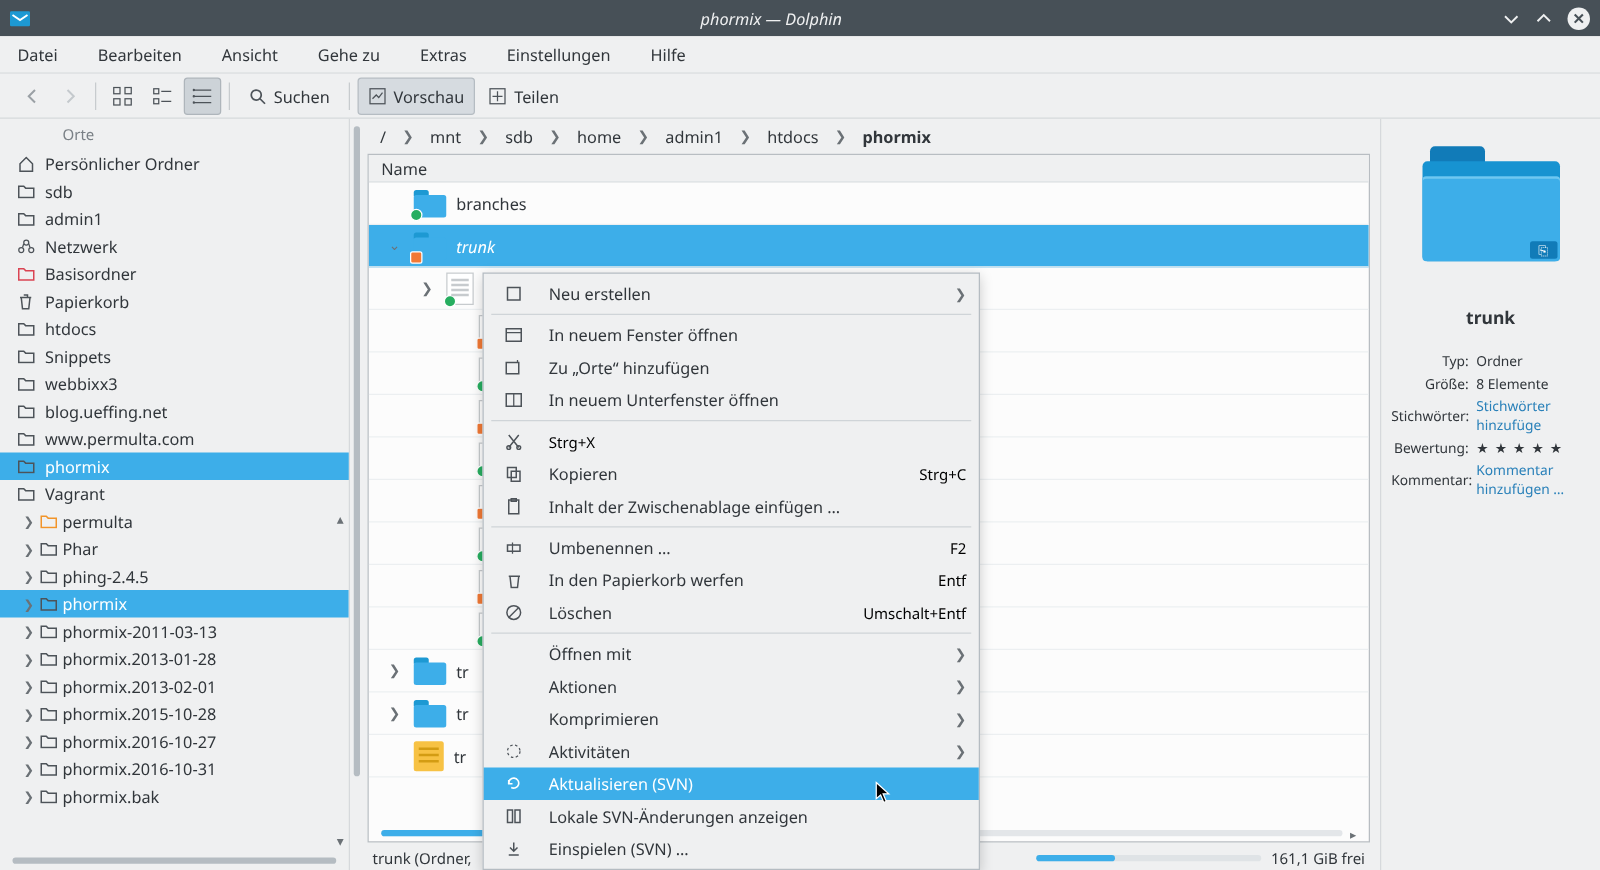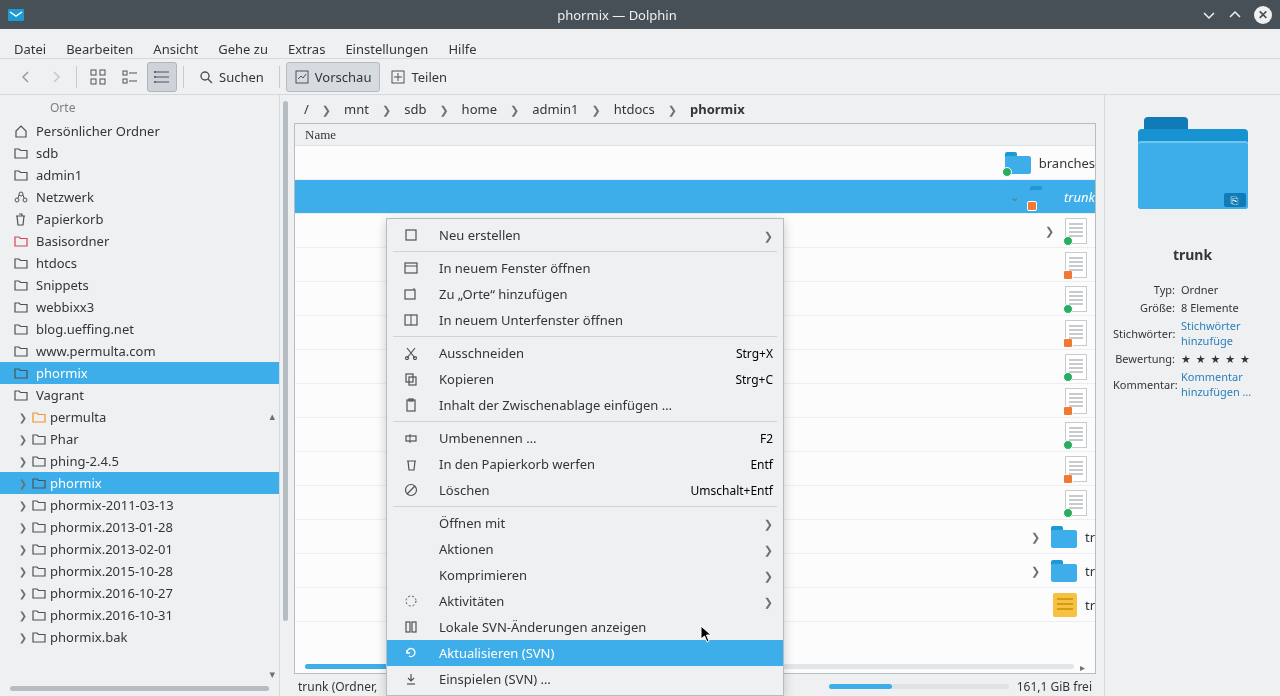--- a/index.html
+++ b/index.html
@@ -1,27 +1,27 @@
 <!DOCTYPE html>
 <html><head>
 <meta charset="utf-8">
 <style>
 * { box-sizing: border-box; margin: 0; padding: 0; font-family: "Noto Sans", "Segoe UI", sans-serif; }
 body { width: 1280px; height: 696px; background: #eff0f1; color: #31363b; font-size: 13px; overflow: hidden; position: relative; }
 
 
 .titlebar { height: 29px; background: #475057; color: #eff0f1; display: flex; align-items: center; padding: 0 8px; }
 .titlebar .app-icon { width: 16px; height: 16px; margin-right: 8px; }
-.titlebar .title { flex: 1; text-align: center; font-size: 13px; }
+.titlebar .title { flex: 1; text-align: center; font-size: 13px; font-style: italic; }
 .titlebar .win-ctrl { display: flex; gap: 12px; align-items: center; }
 .titlebar .win-ctrl span { cursor: pointer; }
 .titlebar .close-btn { width: 18px; height: 18px; border-radius: 50%; background: #eff0f1; color: #475057; display: inline-flex; align-items: center; justify-content: center; font-weight: bold; font-size: 12px; line-height:1;}
 
 
-.menubar { height: 30px; background: #eff0f1; display: flex; align-items: flex-end; padding: 0 14px; border-bottom: 1px solid #d6d9dc; gap: 20px; }
+.menubar { height: 30px; background: #eff0f1; display: flex; align-items: center; padding: 0 14px; border-bottom: 1px solid #d6d9dc; gap: 32px; }
 .menubar .item { font-size: 13px; cursor: pointer; }
 
 
 .toolbar { height: 36px; background: #eff0f1; display: flex; align-items: center; padding: 4px 12px; gap: 2px; border-bottom: 1px solid #d6d9dc; }
 .toolbar .sep { width: 1px; height: 22px; background: #c7cbce; margin: 0 4px; }
 .tbtn { display: inline-flex; align-items: center; gap: 6px; padding: 5px 8px; border: 1px solid transparent; border-radius: 3px; cursor: pointer; font-size: 13px; color:#31363b; }
 .tbtn.nav { padding: 5px 6px; color: #a0a6ab; }
 .tbtn.icon-only { padding: 6px; }
 .tbtn.active { background: #d6dbe0; border: 1px solid #b5bcc2; }
 .tbtn.pressed { background: #cdd3d8; border: 1px solid #aeb5bb;}
@@ -48,23 +48,23 @@
 .gutter { width: 10px; display:flex; justify-content:center; padding-top:6px; position:relative;}
 .gutter .vscroll { width:5px; background:#b5bcc2; border-radius:3px; height:520px;}
 
 
 .center { flex: 1; display: flex; flex-direction: column; padding-right: 4px;}
 .breadcrumbs { height: 28px; display: flex; align-items: center; padding: 0 6px; gap: 3px; font-size: 13px; }
 .crumb { padding: 2px 8px; cursor: pointer; color:#31363b;}
 .crumb.current { font-weight: bold; }
 .crumb-sep { color: #6b7176; font-size: 11px; padding: 0 2px; }
 .fileview { flex: 1; margin: 0 4px 2px 4px; background: #fcfcfc; border: 1px solid #b8bdc2; position: relative; overflow: hidden; }
-.fv-header { height: 22px; display: flex; align-items: center; border-bottom: 1px solid #dde1e4; padding-left: 10px; font-size: 13px; color: #31363b; background:#eff0f1;font-family:Liberation Serif, serif;}
+.fv-header { height: 22px; display: flex; align-items: center; border-bottom: 1px solid #dde1e4; padding-left: 10px; font-size: 13px; color: #31363b; background:#eff0f1;}
 .fv-body { position: absolute; top: 22px; left: 0; right: 0; bottom: 14px; }
-.row { height: 34px; display: flex; align-items: center; border-bottom: 1px solid #eceff1; padding-left: 16px; gap: 8px; font-size: 13px; justify-content: flex-end;}
+.row { height: 34px; display: flex; align-items: center; border-bottom: 1px solid #eceff1; padding-left: 16px; gap: 8px; font-size: 13px;}
 .row.indent1 { padding-left: 42px; }
 .row.indent2 { padding-left: 68px; }
 .row.selected { background: #3daee9; color: #fff; }
 .row .chev { width: 12px; color: #6b7176; font-size: 11px;}
 .big-folder { width: 26px; height: 22px; position: relative; }
 .big-folder .body { width:26px; height:18px; background:#3daee9; position:absolute; bottom:0; border-radius:2px;}
 .big-folder .tab { width:12px; height:5px; background:#1d99d3; position:absolute; top:0; left:0; border-radius:2px 2px 0 0;}
 .big-folder .badge { position:absolute; bottom:-3px; left:-3px; width:10px; height:10px; border-radius:50%; background:#27ae60; border:1px solid #fff;}
 .big-folder .badge.link { background:#f27935; border-radius:2px;}
 .doc-icon { width: 22px; height: 26px; background:#fff; border:1px solid #c7cbce; position:relative;}
@@ -247,33 +247,33 @@
               <circle cx="3" cy="9" r="2" fill="none" stroke="#4d5359"></circle>
               <circle cx="11" cy="9" r="2" fill="none" stroke="#4d5359"></circle>
               <circle cx="7" cy="3" r="2" fill="none" stroke="#4d5359"></circle>
               <path d="M5 4 L4 7 M9 4 L10 7" stroke="#4d5359"></path>
             </svg>
           </span>
           <span>Netzwerk</span>
         </div>
         <div class="place">
           <span class="folder-icon">
+            <svg width="14" height="12" viewBox="0 0 14 12">
+              <path d="M1 2 h4 l1.5 1.5 H13 V11 H1 Z" fill="none" stroke="#da4453" stroke-width="1.2"></path>
+            </svg>
+          </span>
+          <span>Basisordner</span>
+        </div>
+        <div class="place">
+          <span class="folder-icon">
             <svg width="13" height="13" viewBox="0 0 13 13">
               <path d="M3 3 H10 L9 12 H4 Z M2 3 H11 M5 1 H8 V3" fill="none" stroke="#4d5359" stroke-width="1.2"></path>
             </svg>
           </span>
           <span>Papierkorb</span>
-        </div>
-        <div class="place">
-          <span class="folder-icon">
-            <svg width="14" height="12" viewBox="0 0 14 12">
-              <path d="M1 2 h4 l1.5 1.5 H13 V11 H1 Z" fill="none" stroke="#da4453" stroke-width="1.2"></path>
-            </svg>
-          </span>
-          <span>Basisordner</span>
         </div>
         <div class="place">
           <span class="folder-icon">
             <svg width="14" height="12" viewBox="0 0 14 12">
               <path d="M1 2 h4 l1.5 1.5 H13 V11 H1 Z" fill="none" stroke="#4d5359" stroke-width="1.2"></path>
             </svg>
           </span>
           <span>htdocs</span>
         </div>
         <div class="place">
@@ -650,21 +650,20 @@
     </div>
     <div class="ctx-sep"></div>
     <div class="ctx-item">
       <span class="ic">
         <svg width="14" height="14" viewBox="0 0 14 14">
           <path d="M3 2 L11 12 M11 2 L3 12" stroke="#4d5359" stroke-width="1.2" fill="none"></path>
           <circle cx="3" cy="12" r="1.5" stroke="#4d5359" stroke-width="1.2" fill="none"></circle>
           <circle cx="11" cy="12" r="1.5" stroke="#4d5359" stroke-width="1.2" fill="none"></circle>
         </svg>
       </span>
-      <span class="lbl">Ausschneiden</span>
       <span class="sc">Strg+X</span>
     </div>
     <div class="ctx-item">
       <span class="ic">
         <svg width="14" height="14" viewBox="0 0 14 14">
           <rect x="2" y="2" width="7" height="8" stroke="#4d5359" stroke-width="1.2" fill="none"></rect>
           <rect x="5" y="5" width="7" height="8" stroke="#4d5359" stroke-width="1.2" fill="none"></rect>
         </svg>
       </span>
       <span class="lbl">Kopieren</span>
@@ -727,37 +726,37 @@
     </div>
     <div class="ctx-item">
       <span class="ic">
         <svg width="14" height="14" viewBox="0 0 14 14">
           <circle cx="7" cy="7" r="5" stroke="#4d5359" stroke-dasharray="2 2" fill="none"></circle>
         </svg>
       </span>
       <span class="lbl">Aktivitäten</span>
       <span class="sub">❯</span>
     </div>
+    <div class="ctx-item highlight">
+      <span class="ic">
+        <svg width="14" height="14" viewBox="0 0 14 14">
+          <path d="M3 7 A4 4 0 1 1 5 10" stroke="currentColor" fill="none" stroke-width="1.3"></path>
+          <path d="M3 4 L3 7 L6 7" stroke="currentColor" fill="none" stroke-width="1.3"></path>
+        </svg>
+      </span>
+      <span class="lbl">Aktualisieren (SVN)</span>
+    </div>
     <div class="ctx-item">
       <span class="ic">
         <svg width="14" height="14" viewBox="0 0 14 14">
           <rect x="2" y="2" width="4" height="10" stroke="#4d5359" stroke-width="1.2" fill="none"></rect>
           <rect x="8" y="2" width="4" height="10" stroke="#4d5359" stroke-width="1.2" fill="none"></rect>
         </svg>
       </span>
       <span class="lbl">Lokale SVN-Änderungen anzeigen</span>
-    </div>
-    <div class="ctx-item highlight">
-      <span class="ic">
-        <svg width="14" height="14" viewBox="0 0 14 14">
-          <path d="M3 7 A4 4 0 1 1 5 10" stroke="currentColor" fill="none" stroke-width="1.3"></path>
-          <path d="M3 4 L3 7 L6 7" stroke="currentColor" fill="none" stroke-width="1.3"></path>
-        </svg>
-      </span>
-      <span class="lbl">Aktualisieren (SVN)</span>
     </div>
     <div class="ctx-item">
       <span class="ic">
         <svg width="14" height="14" viewBox="0 0 14 14">
           <path d="M7 2 V9 M4 6 L7 9 L10 6" stroke="#4d5359" stroke-width="1.2" fill="none"></path>
           <line x1="3" y1="12" x2="11" y2="12" stroke="#4d5359" stroke-width="1.2"></line>
         </svg>
       </span>
       <span class="lbl">Einspielen (SVN) …</span>
     </div>

